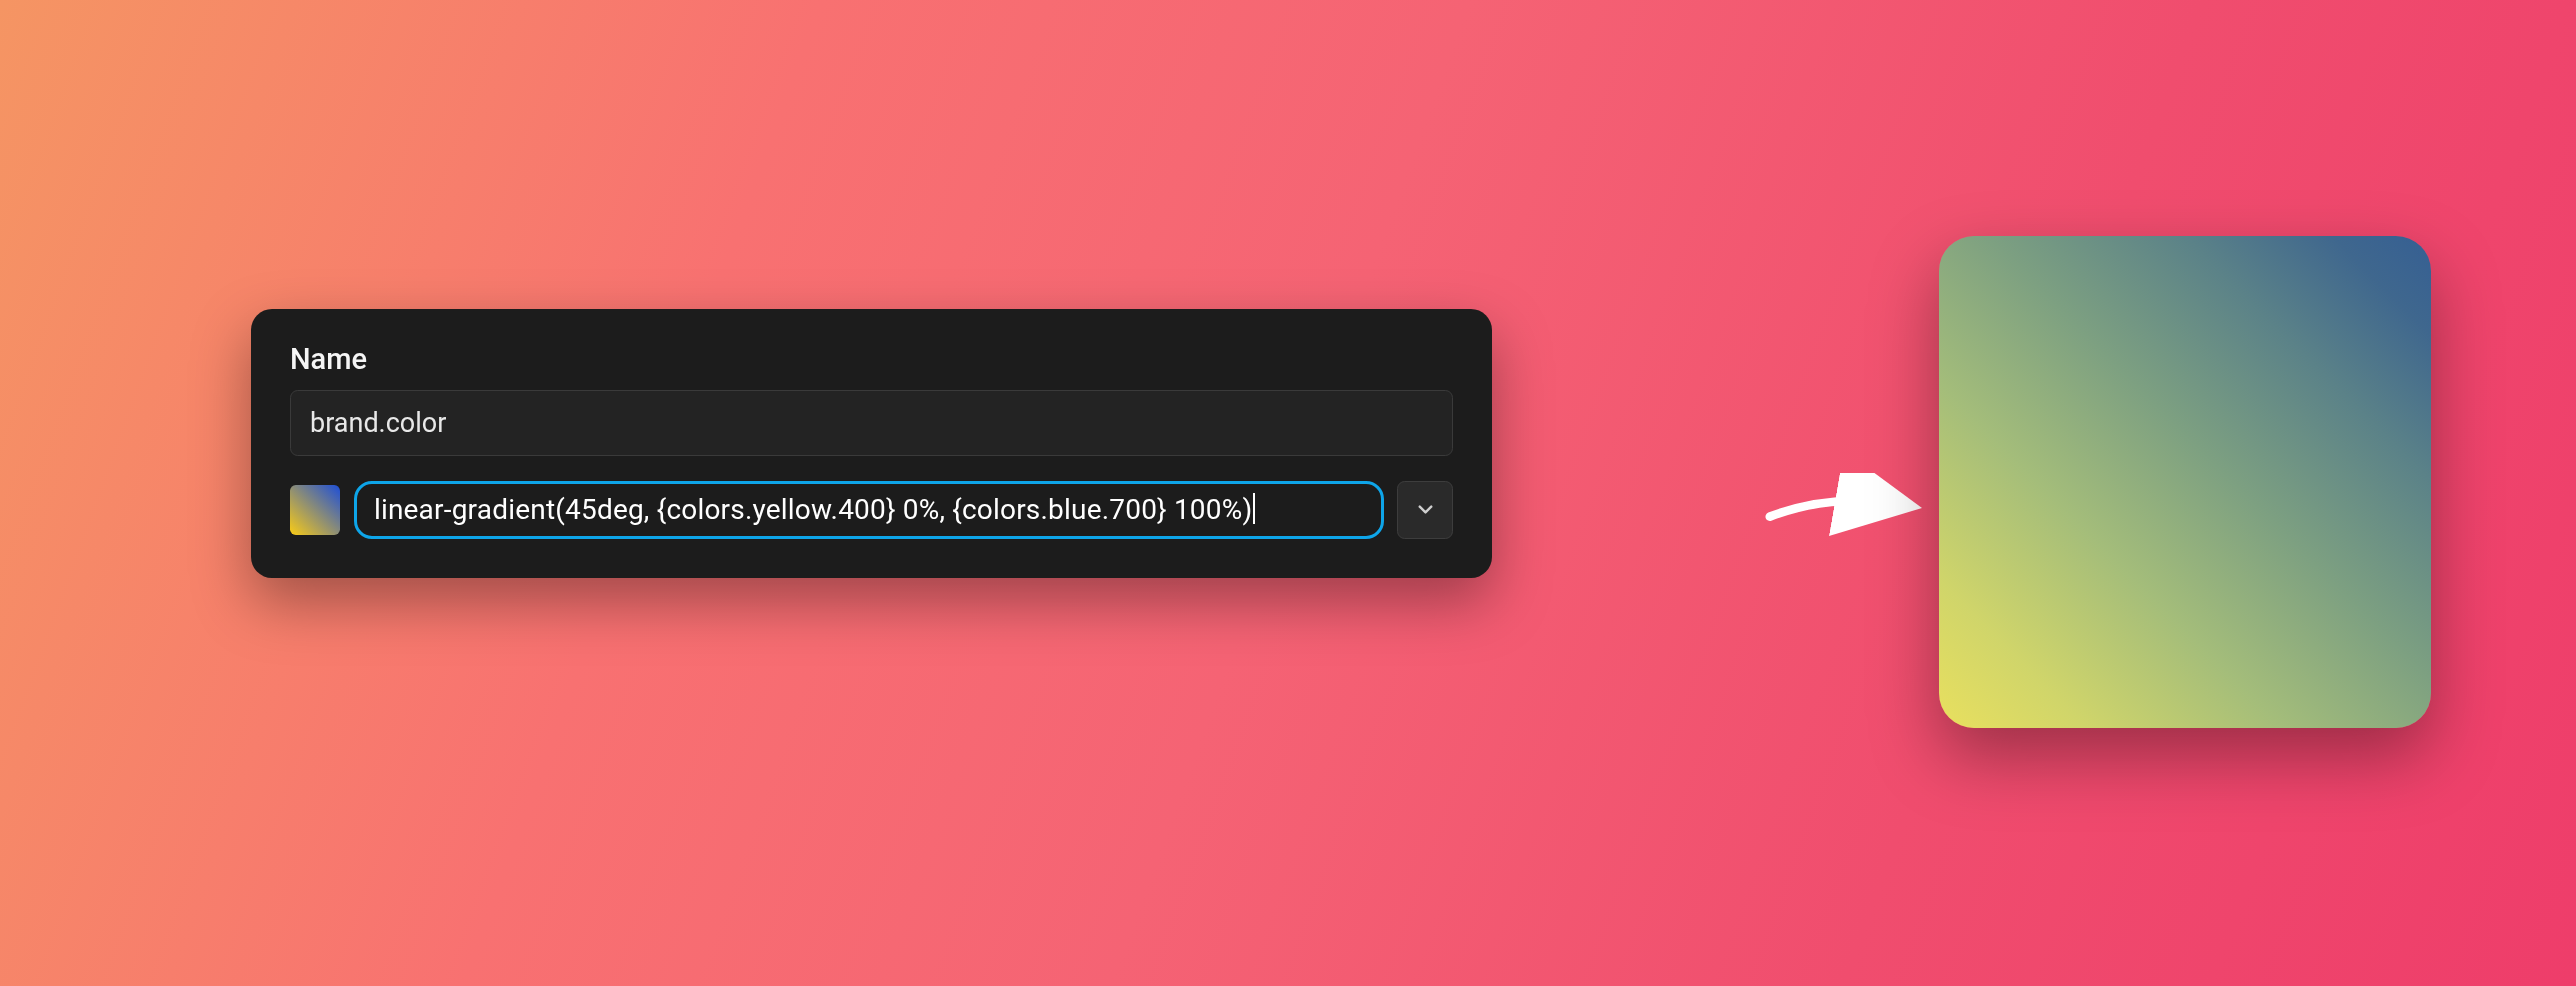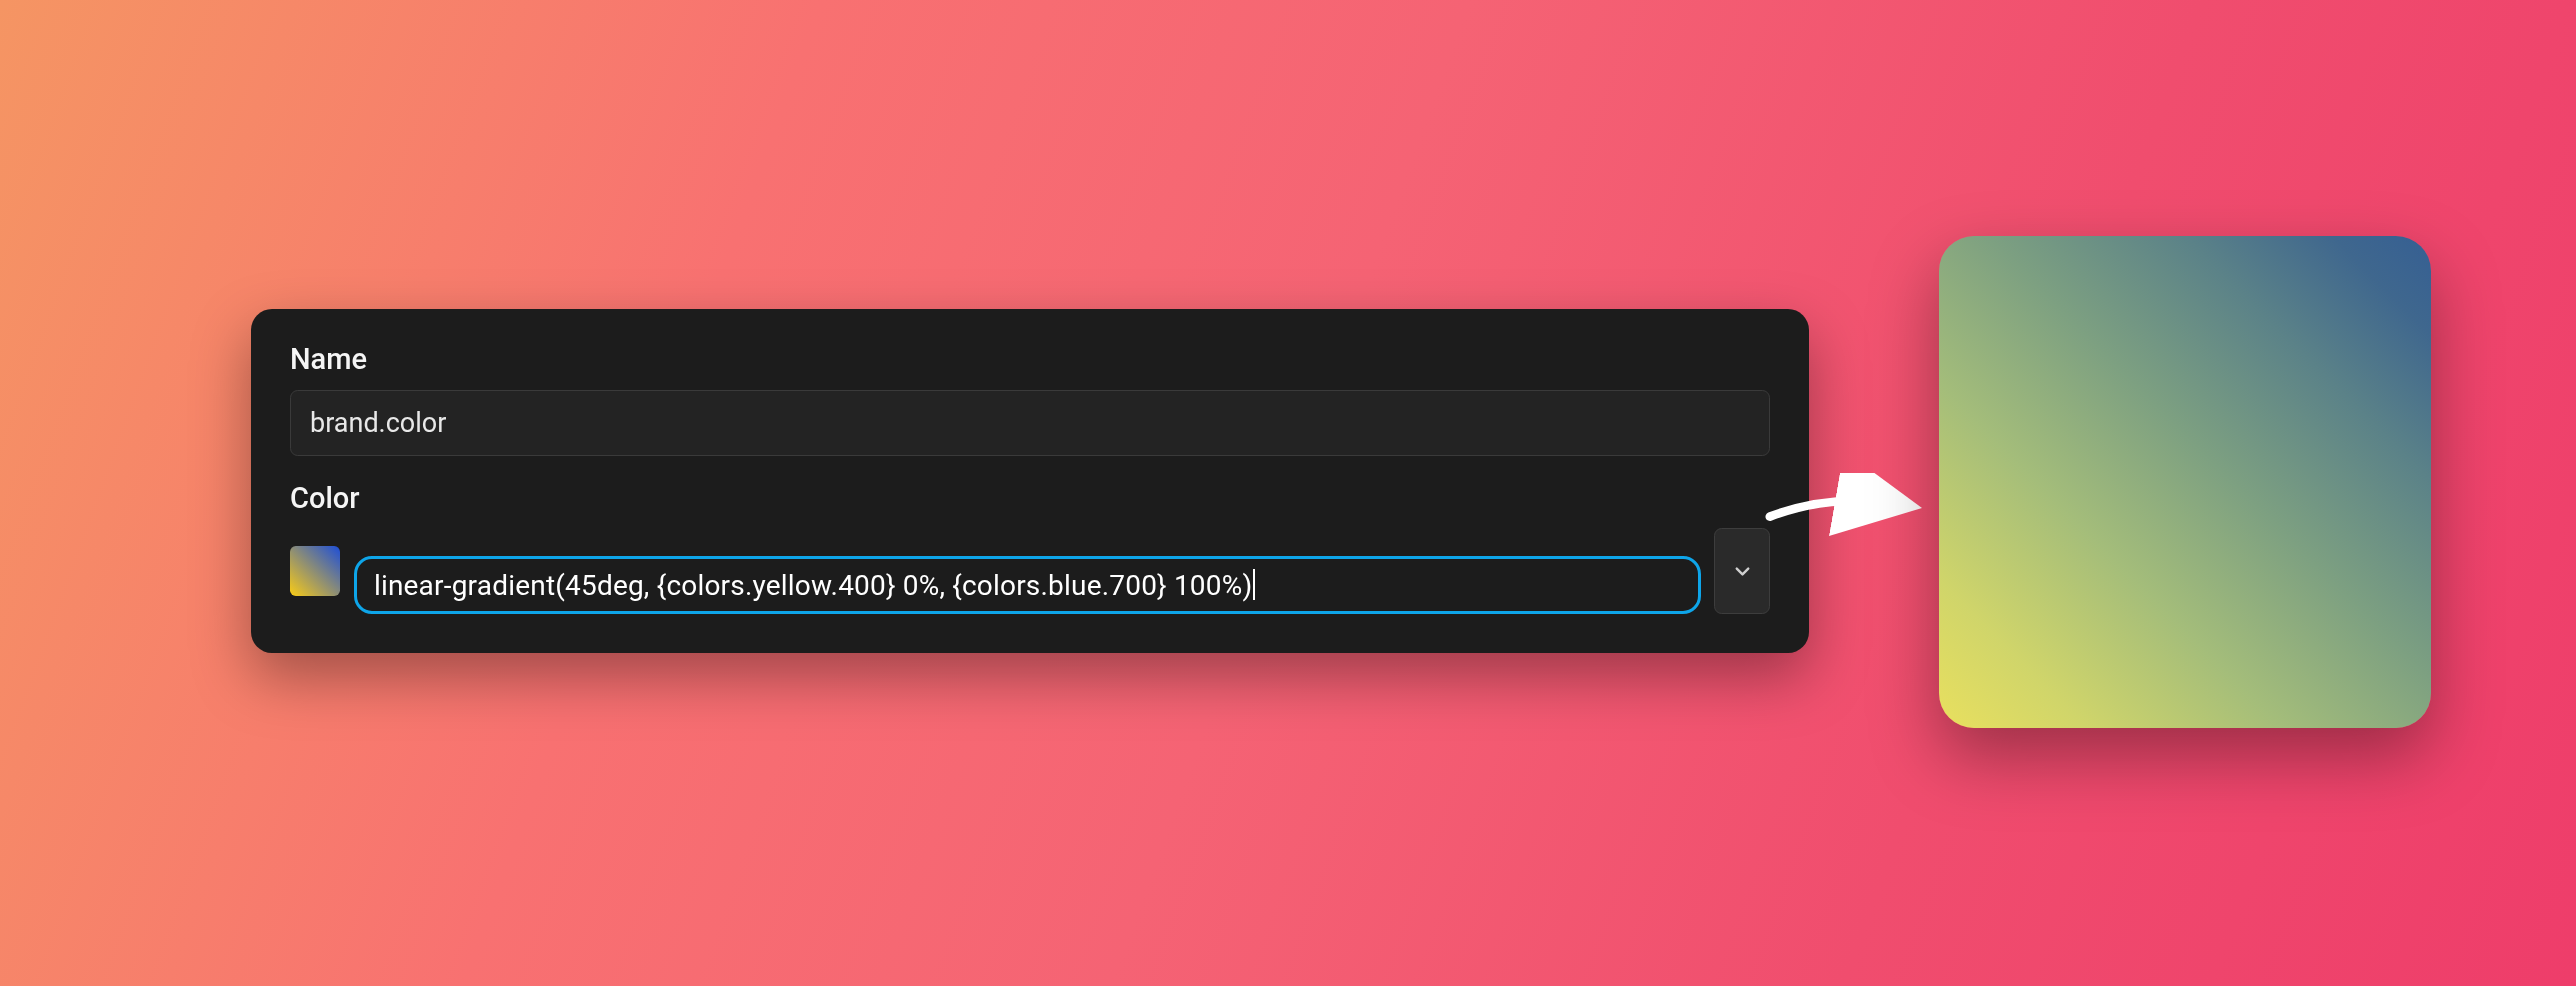--- a/index.html
+++ b/index.html
@@ -14,21 +14,21 @@
       height: 987px;
       background: linear-gradient(110deg, #f59563 0%, #f87171 28%, #f56374 50%, #f04d6e 75%, #ee3d6a 100%);
       position: relative;
       overflow: hidden;
     }
 
     .panel {
       position: absolute;
       left: 251px;
       top: 309px;
-      width: 1558px;
+      width: 1241px;
       background: #1c1c1c;
       border-radius: 21px;
       padding: 33px 39px 39px 39px;
       box-shadow: 0 24px 58px rgba(0,0,0,0.35);
     }
 
     .field-label {
       color: #f5f5f5;
       font-size: 29px;
       font-weight: 500;
@@ -67,21 +67,20 @@
     }
 
     .color-input-wrap {
       flex: 1;
       border: 3.9px solid #0ea5e9;
       border-radius: 18px;
       background: #1c1c1c;
       display: flex;
       padding: 9.6px 17.4px;
       position: relative;
-      margin-top: 28px;
     }
 
     .color-input-text {
       color: #ffffff;
       font-size: 28px;
       font-weight: 400;
       white-space: nowrap;
       letter-spacing: 0.2px;
     }
 
@@ -133,21 +132,20 @@
 <body>
 
 <div class="panel">
 
   <div class="name-group">
     <div class="field-label">Name</div>
     <input type="text" class="text-input" value="brand.color" style="">
   </div>
 
   <div>
-    <div class="field-label">Color</div>
     <div class="color-row">
       <div class="swatch"></div>
       <div class="color-input-wrap">
         <span class="color-input-text">linear-gradient(45deg, {colors.yellow.400} 0%, {colors.blue.700} 100%)</span>
           <span class="cursor"></span>
       </div>
       <div class="dropdown-btn">
         <svg viewBox="0 0 24 24" fill="none" stroke-width="2.5" stroke-linecap="round" stroke-linejoin="round">
           <polyline points="6 9 12 15 18 9"></polyline>
         </svg>

